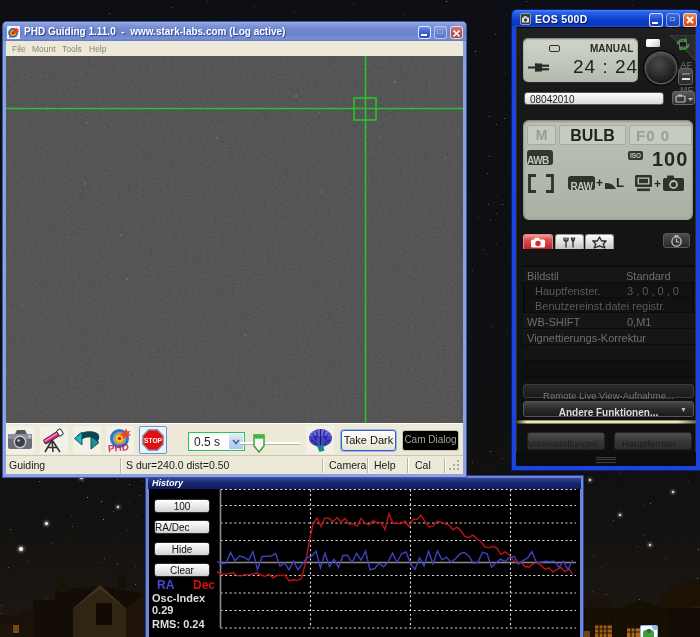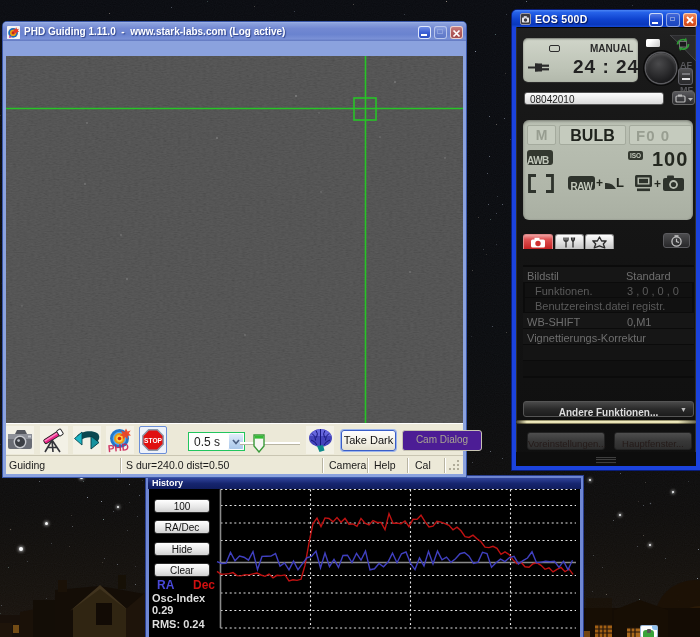--- a/index.html
+++ b/index.html
@@ -741,26 +741,26 @@
     <path d="M627 68 h14 M627 72 h14 M631 68 v9 M635 68 v9" stroke="#22150a" stroke-width="1.2"></path>
     <rect x="583" y="71" width="7" height="6" fill="#8a5214" opacity="0.8"></rect>
   </svg>
   <div class="abs" style="left:641px;top:626px;width:16px;height:11px;background:#fdfdfd;border-radius:1px;box-shadow:0 0 0 1px #9ab6d8">
     <div class="abs" style="right:0;top:0;width:5px;height:4px;background:#8fc1ef;border-bottom-left-radius:3px"></div>
     <div class="abs" style="left:2px;top:4px;width:11px;height:7px;background:#3aa33a;border-radius:3px 3px 0 0"></div>
     <div class="abs" style="left:6px;top:3px;width:4px;height:4px;background:#555;border-radius:1px"></div>
   </div>
 
   <div class="abs" style="left:146px;top:476px;width:437px;height:161px;background:#6f87d4;box-shadow:0 0 0 1px #2a3f8f">
-    <div class="abs" style="left:2px;top:1px;width:433px;height:12px;background:linear-gradient(180deg,#8ca3ea 0%,#2e4197 12%,#16256e 55%,#101d5e 100%);">
+    <div class="abs" style="left:2px;top:1px;width:433px;height:12px;background:linear-gradient(180deg,#8ca3ea 0%,#2e4197 12%,#16256e 55%,#101d5e 100%);font-style:italic;">
       <span class="abs" style="left:4px;top:1px;font-size:9px;font-weight:bold;color:#fff">History</span>
     </div>
     <div class="abs" style="left:3px;top:13px;width:431px;height:148px;background:#000"></div>
     <div class="abs" style="left:8px;top:23px;width:56px;height:14px;background:linear-gradient(180deg,#fff,#e6e6e6 60%,#d0d0d0);border:1px solid #2a2a2a;border-radius:3px;text-align:center;font-size:10px;color:#111;line-height:13px">100</div>
-    <div class="abs" style="left:8px;top:44px;width:56px;height:14px;background:linear-gradient(180deg,#fff,#e6e6e6 60%,#d0d0d0);border:1px solid #2a2a2a;border-radius:3px;text-align:center;font-size:10px;color:#111;line-height:13px">RA/Dec</div>
+    <div class="abs" style="left:8px;top:44px;width:56px;height:14px;background:linear-gradient(180deg,#fff,#e6e6e6 60%,#d0d0d0);border:1px solid #2a2a2a;border-radius:3px;font-size:10px;color:#111;line-height:13px">RA/Dec</div>
     <div class="abs" style="left:8px;top:66px;width:56px;height:14px;background:linear-gradient(180deg,#fff,#e6e6e6 60%,#d0d0d0);border:1px solid #2a2a2a;border-radius:3px;text-align:center;font-size:10px;color:#111;line-height:13px">Hide</div>
     <div class="abs" style="left:8px;top:87px;width:56px;height:14px;background:linear-gradient(180deg,#fff,#e6e6e6 60%,#d0d0d0);border:1px solid #2a2a2a;border-radius:3px;text-align:center;font-size:10px;color:#111;line-height:13px">Clear</div>
     <span class="abs" style="left:11px;top:102px;font-size:12px;font-weight:bold;color:#4949d8">RA</span>
     <span class="abs" style="left:47px;top:102px;font-size:12px;font-weight:bold;color:#d01010">Dec</span>
     <span class="abs" style="left:6px;top:116px;font-size:11px;font-weight:bold;color:#dedede">Osc-Index</span>
     <span class="abs" style="left:6px;top:128px;font-size:11px;font-weight:bold;color:#dedede">0.29</span>
     <span class="abs" style="left:6px;top:142px;font-size:11px;font-weight:bold;color:#dedede">RMS: 0.24</span>
     <svg class="abs" style="left:3px;top:13px" width="431" height="148" viewBox="0 0 431 148">
       <line x1="161.5" y1="0.5" x2="161.5" y2="139" stroke="#e2e2e2" stroke-width="1.1" stroke-dasharray="2,2.6"></line>
         <line x1="261.5" y1="0.5" x2="261.5" y2="139" stroke="#e2e2e2" stroke-width="1.1" stroke-dasharray="2,2.6"></line>
@@ -798,20 +798,26 @@
       <div class="abs" style="left:431px;top:4px;width:13px;height:13px;border-radius:3px;background:linear-gradient(180deg,#8fa3e0,#6a82cf 50%,#5c76c6);box-shadow:inset 0 0 0 1px #b9c6ec">
           <div class="abs" style="left:3px;top:3px;width:6px;height:5px;border:1.5px solid #8ea2dd"></div>
         </div>
       <div class="abs" style="left:447px;top:4px;width:13px;height:13px;border-radius:3px;background:linear-gradient(180deg,#cc8484,#b25c5c 50%,#a34c4c);box-shadow:inset 0 0 0 1px #e8d2d2">
         <svg width="13" height="13" viewBox="0 0 13 13">
             <path d="M3.5 3.5 L9.5 9.5 M9.5 3.5 L3.5 9.5" stroke="#fff" stroke-width="1.7"></path>
           </svg>
       </div>
     </div>
 
+    <div class="abs" style="left:3px;top:19px;width:457px;height:15px;background:#ece9d8;font-size:8.5px;color:#85857a">
+      <span class="abs" style="left:6px;top:3px">File</span>
+      <span class="abs" style="left:26px;top:3px">Mount</span>
+      <span class="abs" style="left:56px;top:3px">Tools</span>
+      <span class="abs" style="left:83px;top:3px">Help</span>
+    </div>
 
     <div class="abs" style="left:3px;top:34px;width:457px;height:367px;background:#474747;overflow:hidden">
       <svg class="abs" style="left:0;top:0" width="457" height="367" viewBox="0 0 457 367">
         <filter id="noise">
             <feTurbulence type="fractalNoise" baseFrequency="0.28 0.85" numOctaves="2" seed="11" stitchTiles="stitch"></feTurbulence>
             <feColorMatrix type="saturate" values="0"></feColorMatrix>
             <feComponentTransfer>
               <feFuncA type="linear" slope="0" intercept="1"></feFuncA>
             </feComponentTransfer>
           </filter>
@@ -907,21 +913,21 @@
         <ellipse cx="12.5" cy="10" rx="11.5" ry="9" fill="#4444bb"></ellipse>
         <path d="M1.5 8 q4-7 11-7 q8 0 11 7" fill="#6666dd"></path>
         <path d="M12.5 1 v18 M4 5.5 q4 2.5 3.5 7 M21 5.5 q-4 2.5 -3.5 7 M8 2.5 q2.5 3 0.5 7 M17 2.5 q-2.5 3 -0.5 7 M3 12 q4 1 6 5 M22 12 q-4 1 -6 5" stroke="#15157a" stroke-width="1" fill="none"></path>
         <path d="M9 18 l2.5 6 5-1.5 -1.5-5.5z" fill="#0d8a8a"></path>
       </svg>
 
       <div class="abs" style="left:335px;top:6px;width:55px;height:21px;background:linear-gradient(180deg,#fefefe,#f2f0e4 60%,#e3e0cf);border:1px solid #3a5ec8;border-radius:3px;box-shadow:0 0 0 1px #9ab4ec">
         <span class="abs" style="left:0;top:3px;width:100%;text-align:center;font-size:11px;color:#111">Take Dark</span>
       </div>
 
-      <div class="abs" style="left:396px;top:6px;width:80px;height:21px;background:#4c1d95;border:1px solid #c6c3b2;border-radius:3px">
+      <div class="abs" style="left:396px;top:6px;width:57px;height:21px;background:#000000;border:1px solid #c6c3b2;border-radius:3px">
         <span class="abs" style="left:0;top:3px;width:100%;text-align:center;font-size:10px;color:#a8a492">Cam Dialog</span>
       </div>
     </div>
 
     <div class="abs" style="left:3px;top:433px;width:457px;height:19px;background:#ece9d8;border-top:1px solid #c9c5b2;font-size:10.5px;color:#1a1a1a">
       <span class="abs" style="left:3px;top:3px">Guiding</span>
       <span class="abs" style="left:120px;top:3px">S dur=240.0 dist=0.50</span>
       <span class="abs" style="left:323px;top:3px">Camera</span>
       <span class="abs" style="left:368px;top:3px">Help</span>
       <span class="abs" style="left:409px;top:3px">Cal</span>
@@ -971,21 +977,21 @@
       <div class="abs" style="left:7px;top:11px;width:115px;height:44px;background:linear-gradient(180deg,#d0d5c9,#bdc3b6 70%,#b2b8ab);border-radius:5px;box-shadow:inset 0 1px 2px rgba(0,0,0,.45),0 1px 0 rgba(255,255,255,.08)">
         <div class="abs" style="left:26px;top:7px;width:11px;height:7px;border:1.5px solid #2c2c2c;border-radius:2px"></div>
         <span class="abs" style="left:67px;top:5px;font-size:10px;font-weight:bold;color:#2a2a2a">MANUAL</span>
         <svg class="abs" style="left:5px;top:23px" width="25" height="13" viewBox="0 0 25 13">
           <path d="M0 6.5 L7 6.5" stroke="#2a2a2a" stroke-width="2"></path>
           <path d="M7 2.5 Q13 2.5 13 6.5 Q13 10.5 7 10.5 Z" fill="#2a2a2a"></path>
           <rect x="7" y="2.5" width="7" height="8" fill="#2a2a2a"></rect>
           <rect x="14" y="3.6" width="7" height="2.2" fill="#2a2a2a"></rect>
           <rect x="14" y="7.2" width="7" height="2.2" fill="#2a2a2a"></rect>
         </svg>
-        <span class="abs" style="left:50px;top:18px;font-size:19px;font-weight:bold;color:#222;letter-spacing:1px">24 : 24</span>
+        <span class="abs" style="left:50px;top:18px;font-size:19px;font-weight:normal;color:#222;letter-spacing:1px">24 : 24</span>
       </div>
 
       <div class="abs" style="left:130px;top:12px;width:14px;height:8px;background:linear-gradient(135deg,#ffffff 30%,#c8c8c8);border-radius:1.5px"></div>
 
       <svg class="abs" style="left:153px;top:8px" width="27" height="27" viewBox="0 0 27 27">
         <path d="M1 0 L27 0 L27 26 Q14 12 1 0 Z" fill="#2b2b2d" stroke="#48484c" stroke-width="1"></path>
         <g>
           <path d="M8.5 9.5 a5.5 5 0 0 1 9-3.8" stroke="#2f9a35" stroke-width="1.7" fill="none"></path>
           <path d="M17 2.5 l1 4 -4 0.3z" fill="#2f9a35"></path>
           <path d="M19.5 9 a5.5 5 0 0 1 -9 4" stroke="#2f9a35" stroke-width="1.7" fill="none"></path>
@@ -1071,33 +1077,36 @@
             <rect x="10.5" y="0.2" width="4" height="1.6" fill="#c4c4c4"></rect>
           </svg>
       </div>
 
 
       <div class="abs" style="left:7px;top:238px;width:171px;height:113px;background:#0b0b0b;font-size:11px">
         <div class="abs" style="left:0;top:2px;width:171px;height:15px;background:#161616"></div>
         <span class="abs" style="left:4px;top:5px;color:#6e6e6e">Bildstil</span>
         <span class="abs" style="left:103px;top:5px;color:#6e6e6e">Standard</span>
         <div class="abs" style="left:2px;top:18px;width:167px;height:14px;background:#111"></div>
-        <span class="abs" style="left:12px;top:20px;color:#5a5a5a">Funktionen.</span>
+        <span class="abs" style="left:12px;top:20px;color:#5a5a5a">Hauptfenster.</span>
         <span class="abs" style="left:104px;top:20px;color:#5a5a5a">3 , 0 , 0 , 0</span>
         <div class="abs" style="left:2px;top:33px;width:167px;height:14px;background:#111"></div>
         <span class="abs" style="left:12px;top:35px;color:#5a5a5a">Benutzereinst.datei registr.</span>
         <div class="abs" style="left:0;top:48px;width:171px;height:15px;background:#161616"></div>
         <span class="abs" style="left:4px;top:51px;color:#6e6e6e">WB-SHIFT</span>
         <span class="abs" style="left:104px;top:51px;color:#6e6e6e">0,M1</span>
         <div class="abs" style="left:0;top:64px;width:171px;height:15px;background:#161616"></div>
         <span class="abs" style="left:4px;top:67px;color:#6e6e6e">Vignettierungs-Korrektur</span>
         <div class="abs" style="left:0;top:80px;width:171px;height:15px;background:#141414"></div>
         <div class="abs" style="left:0;top:96px;width:171px;height:15px;background:#101010"></div>
       </div>
 
+      <div class="abs" style="left:7px;top:357px;width:171px;height:14px;background:linear-gradient(180deg,#2c2c2c,#1a1a1a);border:1px solid #3c3c3c;border-radius:3px;text-align:center">
+        <span style="font-size:9.5px;color:#757575;line-height:13px">Remote Live View-Aufnahme...</span>
+      </div>
 
       <div class="abs" style="left:7px;top:374px;width:171px;height:16px;background:linear-gradient(180deg,#4a4a4a,#2a2a2a 50%,#1c1c1c);border:1px solid #555;border-radius:3px;text-align:center">
         <span style="font-size:10px;font-weight:bold;color:#dcdcdc;line-height:15px">Andere Funktionen...</span>
         <span class="abs" style="right:6px;top:4px;font-size:7px;color:#bbb">▼</span>
       </div>
 
       <div class="abs" style="left:0;top:393px;width:180px;height:4px;background:linear-gradient(180deg,#6a6540 0%,#efeabf 35%,#e7e1b2 70%,#3a3520 100%)"></div>
       <div class="abs" style="left:0;top:393px;width:180px;height:4px;background:linear-gradient(90deg,rgba(20,18,8,0.8) 0%,rgba(20,18,8,0) 6%,rgba(20,18,8,0) 90%,rgba(20,18,8,0.6) 100%)"></div>
 
       <div class="abs" style="left:11px;top:405px;width:78px;height:18px;background:linear-gradient(180deg,#4e4e4e,#383838 50%,#2e2e2e);border:1px solid #222;border-radius:3px;text-align:center">

